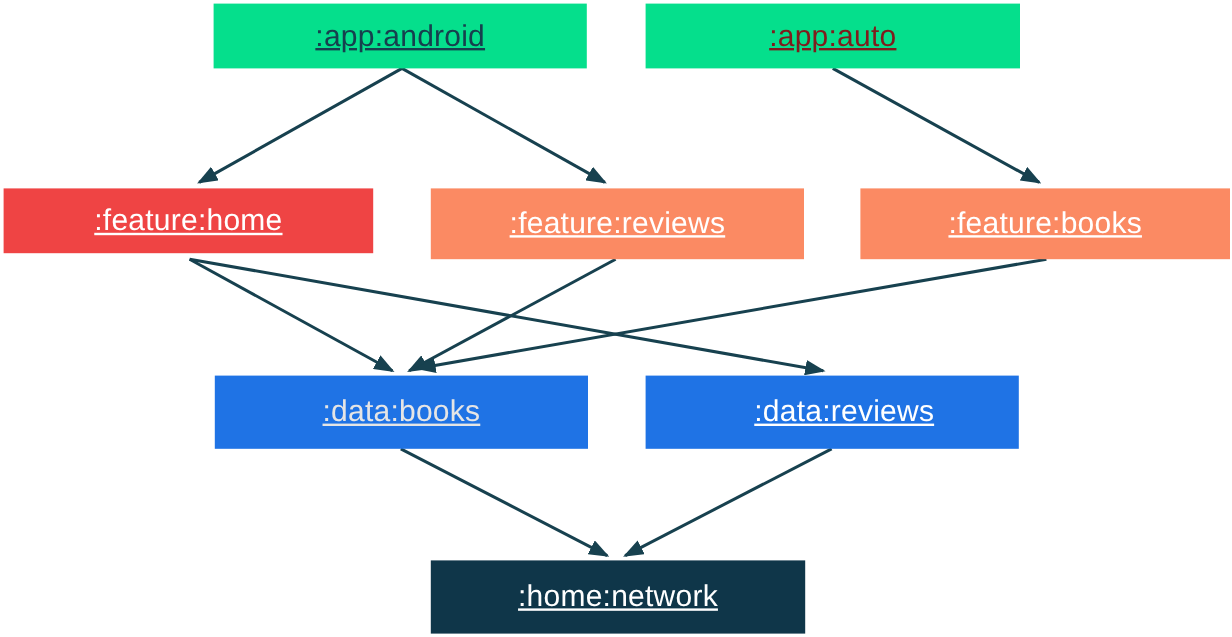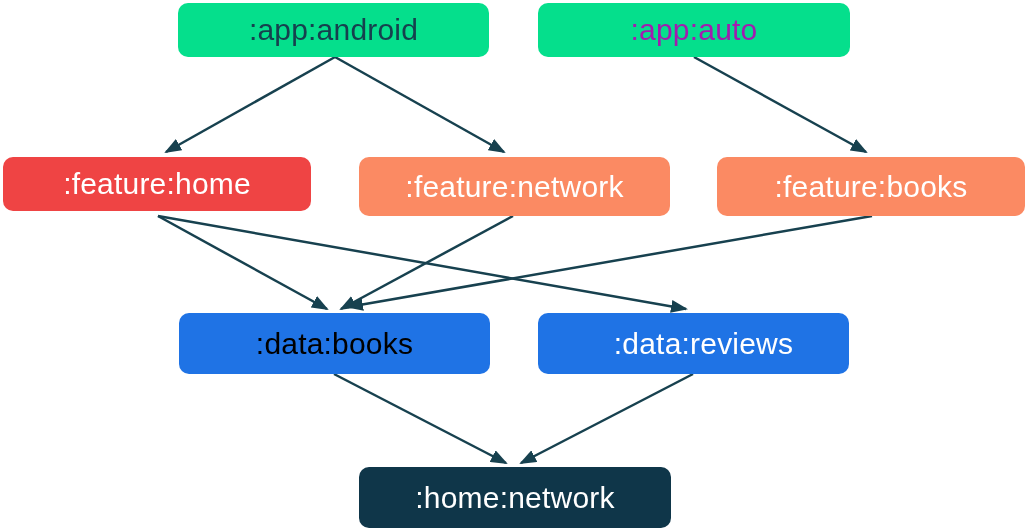--- a/index.html
+++ b/index.html
@@ -19,28 +19,29 @@
     position: absolute;
     left: 0;
     top: 0;
     width: 1027px;
     height: 531px;
     pointer-events: none;
   }
   .node {
     position: absolute;
     box-sizing: border-box;
-    border-radius: 10px;
+    border-radius: 0;
     display: flex;
     align-items: center;
     justify-content: center;
-    font-size: 30px;
+    font-size: 25px;
     font-weight: 400;
     letter-spacing: 0.2px;
     white-space: nowrap;
+    text-decoration: underline;
   }
 </style>
 </head>
 <body>
 
 <div class="canvas">
 
   <svg class="edges-layer" width="1027" height="531" viewBox="0 0 1027 531" xmlns="http://www.w3.org/2000/svg">
     <defs>
       <marker id="arrowhead" markerUnits="userSpaceOnUse" markerWidth="17" markerHeight="13" refX="15" refY="6.5" orient="auto">
@@ -54,21 +55,21 @@
         <line x1="158" y1="216" x2="327" y2="309" stroke="#17414F" stroke-width="2.5" marker-end="url(#arrowhead)"></line>
         <line x1="158" y1="216" x2="686" y2="309" stroke="#17414F" stroke-width="2.5" marker-end="url(#arrowhead)"></line>
         <line x1="513" y1="216" x2="341" y2="309" stroke="#17414F" stroke-width="2.5" marker-end="url(#arrowhead)"></line>
         <line x1="872" y1="216" x2="348" y2="307" stroke="#17414F" stroke-width="2.5" marker-end="url(#arrowhead)"></line>
         <line x1="334" y1="374" x2="506" y2="463" stroke="#17414F" stroke-width="2.5" marker-end="url(#arrowhead)"></line>
         <line x1="693" y1="374" x2="521" y2="463" stroke="#17414F" stroke-width="2.5" marker-end="url(#arrowhead)"></line>
       </g>
   </svg>
 
   <div class="node" style="left: 178px; top: 3px; width: 311px; height: 54px; background: rgb(5, 223, 140); color: rgb(22, 64, 78);">:app:android</div>
-  <div class="node" style="left: 538px; top: 3px; width: 312px; height: 54px; background: rgb(5, 223, 140); color: #a21caf;">:app:auto</div>
+  <div class="node" style="left: 538px; top: 3px; width: 312px; height: 54px; background: rgb(5, 223, 140); color: #7f1d1d;">:app:auto</div>
   <div class="node" style="left: 3px; top: 157px; width: 308px; height: 54px; background: #ef4444; color: rgb(255, 255, 255);">:feature:home</div>
-  <div class="node" style="left: 359px; top: 157px; width: 311px; height: 59px; background: rgb(251, 138, 99); color: rgb(255, 255, 255);">:feature:network</div>
+  <div class="node" style="left: 359px; top: 157px; width: 311px; height: 59px; background: rgb(251, 138, 99); color: rgb(255, 255, 255);">:feature:reviews</div>
   <div class="node" style="left: 717px; top: 157px; width: 308px; height: 59px; background: rgb(251, 138, 99); color: rgb(255, 255, 255);">:feature:books</div>
-  <div class="node" style="left: 179px; top: 313px; width: 311px; height: 61px; background: rgb(31, 115, 229); color: #000000;">:data:books</div>
+  <div class="node" style="left: 179px; top: 313px; width: 311px; height: 61px; background: rgb(31, 115, 229); color: #e5e5e5;">:data:books</div>
   <div class="node" style="left: 538px; top: 313px; width: 311px; height: 61px; background: rgb(31, 115, 229); color: rgb(255, 255, 255); padding-left: 20px;">:data:reviews</div>
   <div class="node" style="left: 359px; top: 467px; width: 312px; height: 61px; background: rgb(15, 54, 73); color: rgb(255, 255, 255);">:home:network</div>
 
 </div>
 
 </body></html>

